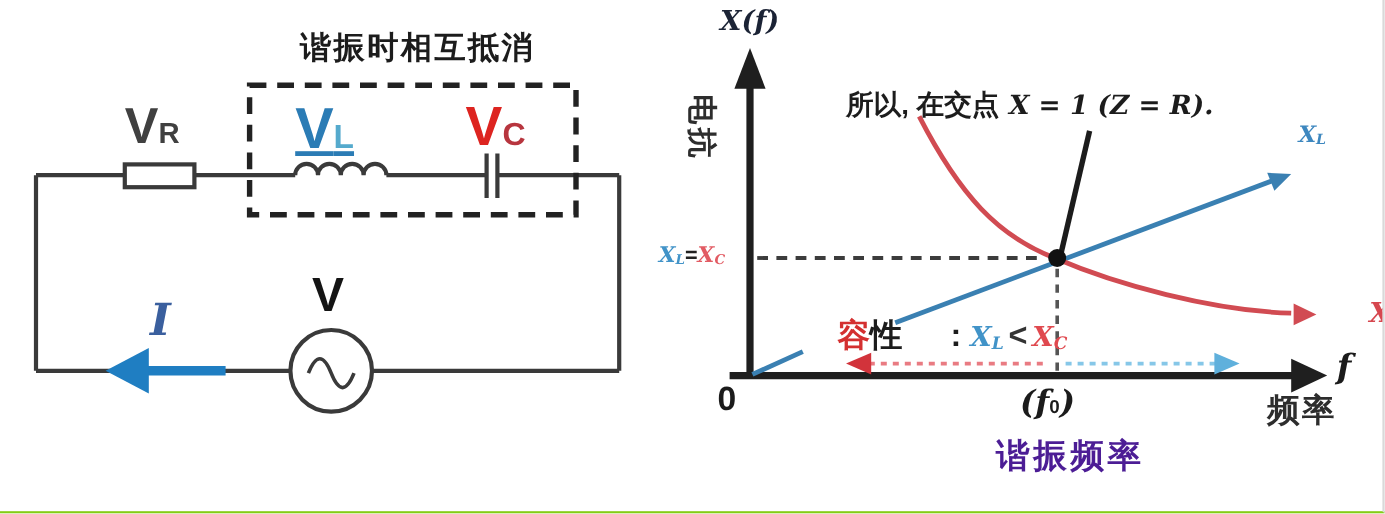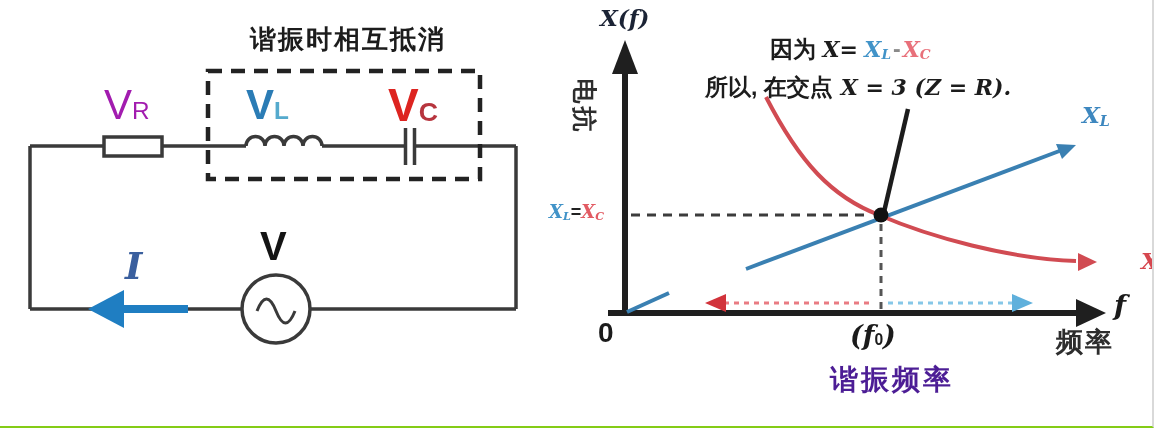--- a/index.html
+++ b/index.html
@@ -9,40 +9,40 @@
     border-right:2px solid #d9d9d9;border-bottom:2px solid #84cc16;box-sizing:border-box;
   }
   svg{position:absolute;left:0;top:0;}
   .lbl{position:absolute;white-space:nowrap;line-height:1;}
   .ser{font-family:"DejaVu Serif","Liberation Serif",serif;font-style:italic;font-weight:bold;}
   .cjk{font-family:"Liberation Sans",sans-serif;}
   .sub{font-size:0.58em;}
   .msub{font-size:0.62em;vertical-align:-0.18em;}
   
   .box-title{left:224px;top:26px;width:248px;text-align:center;font-size:26px;font-weight:700;color:#1c1c1c;letter-spacing:2px;}
-  .vr{left:104px;top:84px;font-size:42px;font-weight:400;color:#a21caf;}
-  .vl{left:246px;top:84px;font-size:42px;font-weight:800;color:#2b7cb5;}
+  .vr{left:104px;top:84px;font-size:42px;font-weight:700;color:#404040;}
+  .vl{left:246px;top:84px;font-size:48px;font-weight:800;color:#2b7cb5;text-decoration:underline;}
   .vl .sub{color:#55aacd;}
   .vc{left:388px;top:82px;font-size:46px;font-weight:800;color:#dd2420;}
   .vc .sub{color:#b7353e;}
   .src-v{left:260px;top:226px;font-size:40px;font-weight:800;color:#141414;}
   .cur-i{left:125px;top:248px;font-size:37px;color:#3a5f9e;}
   
   .y-title{left:600px;top:6px;font-size:23px;color:#1b2335;text-align:center;}
   .y-name{left:552px;top:94px;width:64px;text-align:center;font-size:25px;font-weight:700;color:#2d2d2d;transform:rotate(90deg);letter-spacing:3px;}
   .origin{left:598px;top:319px;font-size:28px;font-weight:800;color:#1b1b1b;}
   .x-sym{left:1114px;top:292px;font-size:28px;color:#1b1b1b;}
   .x-name{left:1056px;top:329px;font-size:27px;font-weight:600;color:#2d2d2d;letter-spacing:2px;}
   .f0{left:850px;top:322px;font-size:27px;font-weight:800;color:#1b1b1b;}
   .res-name{left:830px;top:366px;font-size:28px;font-weight:700;color:#4c1d95;letter-spacing:3px;}
   .tick{left:549px;top:203px;font-size:18px;}
   .tick .xl{color:#4193c8;}
   .tick .eq{color:#222;font-family:"Liberation Sans",sans-serif;font-style:normal;font-weight:800;}
   .tick .xc{color:#e25b63;}
-  .xl-lab{left:1082px;top:103px;font-size:23px;color:#3d87bf;}
+  .xl-lab{left:1082px;top:103px;font-size:19px;color:#3d87bf;}
   .xc-lab{left:1106px;top:249px;font-size:23px;color:#d6474f;margin-left:35px;}
   .ann1{left:770px;top:38px;font-size:23px;font-weight:700;color:#1c1c1c;}
   .ann1 .f{font-size:22px;}
   .ann1 .xl{color:#4193c8;}
   .ann1 .mn{color:#8a8a8a;padding:0 2px;}
   .ann1 .xc{color:#e8707a;}
   .ann2{left:705px;top:76px;font-size:23px;font-weight:700;color:#1c1c1c;}
   .ann2 .f{font-size:22px;padding-left:8px;}
   .region{top:266px;font-size:27px;font-weight:700;color:#1c1c1c;}
   .cap{left:698px;}
@@ -130,23 +130,22 @@
   <div class="lbl f0"><span class="ser">(f</span><span class="sub">0</span><span class="ser">)</span></div>
   <div class="lbl res-name cjk">谐振频率</div>
 
   <div class="lbl tick ser">
     <span class="xl"><span>X</span><span class="msub">L</span></span><span class="eq">=</span><span class="xc"><span>X</span><span class="msub">C</span></span>
   </div>
 
   <div class="lbl xl-lab ser"><span>X</span><span class="msub">L</span></div>
   <div class="lbl xc-lab ser"><span>X</span><span class="msub">C</span></div>
 
-  <div class="lbl ann1 cjk">
-    <span>因为</span>
-    <span class="ser f"><span>X</span></span><span class="ser f">=</span>
-    <span class="ser f xl"><span>X</span><span class="msub">L</span></span><span class="mn">-</span><span class="ser f xc"><span>X</span><span class="msub">C</span></span>
-  </div>
   <div class="lbl ann2 cjk">
-    <span>所以, 在交点</span><span class="ser f">X = 3 (Z = R).</span>
+    <span>所以, 在交点</span><span class="ser f">X = 1 (Z = R).</span>
   </div>
 
+  <div class="lbl region cap cjk">
+    <span class="c-red">容</span><span>性</span><span class="colon">:</span>
+    <span class="ser xs xl"><span>X</span><span class="msub">L</span></span><span class="op">&lt;</span><span class="ser xs xc"><span>X</span><span class="msub">C</span></span>
+  </div>
 
 </div>
 
 </body></html>

